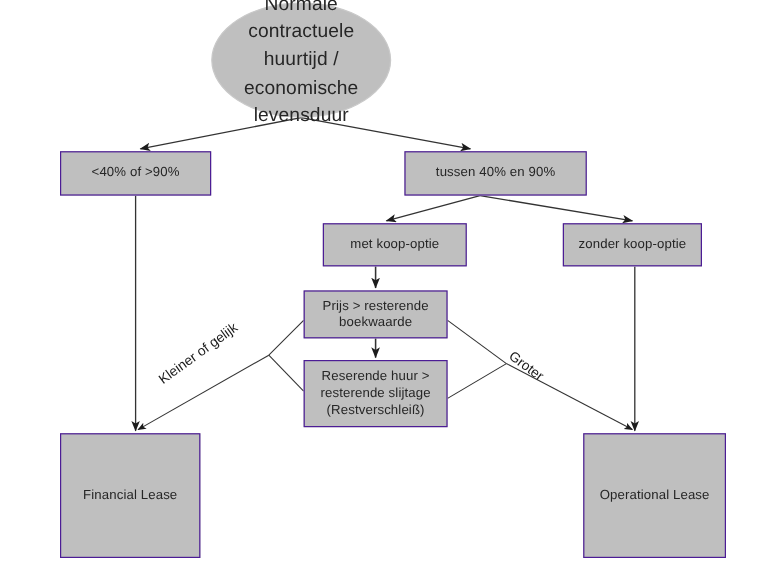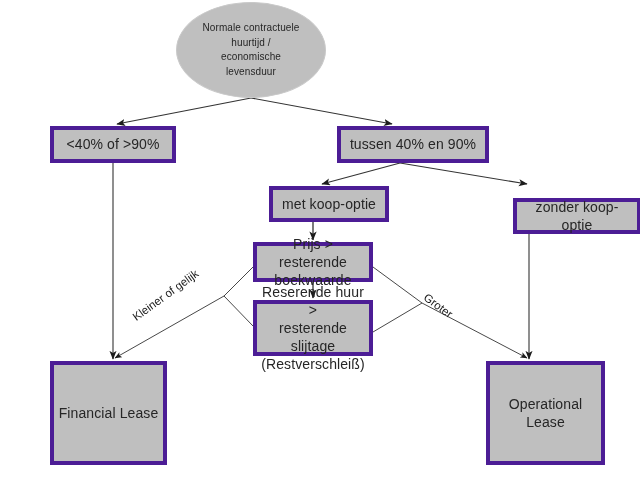--- a/index.html
+++ b/index.html
@@ -31,43 +31,43 @@
   .node {
     position: absolute;
     z-index: 2;
     box-sizing: border-box;
     display: flex;
     align-items: center;
     justify-content: center;
     text-align: center;
     color: #262626;
     background: #bfbfbf;
-    border: 4px solid #4c1d95;
-    font-size: 14px;
+    border: 1px solid #4c1d95;
+    font-size: 11px;
     line-height: 1.30;
     letter-spacing: 0.1px;
     padding: 2px 4px;
   }
   .node .txt {
     display: block;
     width: 100%;
     white-space: pre-line;
   }
   .ellipse {
     border-radius: 50%;
     border: 1px solid #c9c9c9;
-    font-size: 10px;
+    font-size: 16px;
     line-height: 1.45;
   }
   
   #node-root       { left:176px; top:2px;   width:150px; height:96px; }
   #node-lt40gt90   { left:50px;  top:126px; width:126px; height:37px; }
   #node-between    { left:337px; top:126px; width:152px; height:37px; }
   #node-withopt    { left:253px; top:186px; width:120px; height:36px;margin-left:16px; }
-  #node-withoutopt { left:469px; top:198px; width:128px; height:36px;margin-left:44px; }
+  #node-withoutopt { left:469px; top:186px; width:116px; height:36px; }
   #node-price      { left:253px; top:242px; width:120px; height:40px; }
   #node-rent       { left:253px; top:300px; width:120px; height:56px; }
   #node-financial  { left:50px;  top:361px; width:117px; height:104px;justify-content:center; }
   #node-operational{ left:470px; top:361px; width:119px; height:104px;margin-left:16px; }
 
   
   .edge-label {
     position: absolute;
     z-index: 3;
     font-size: 11.5px;

